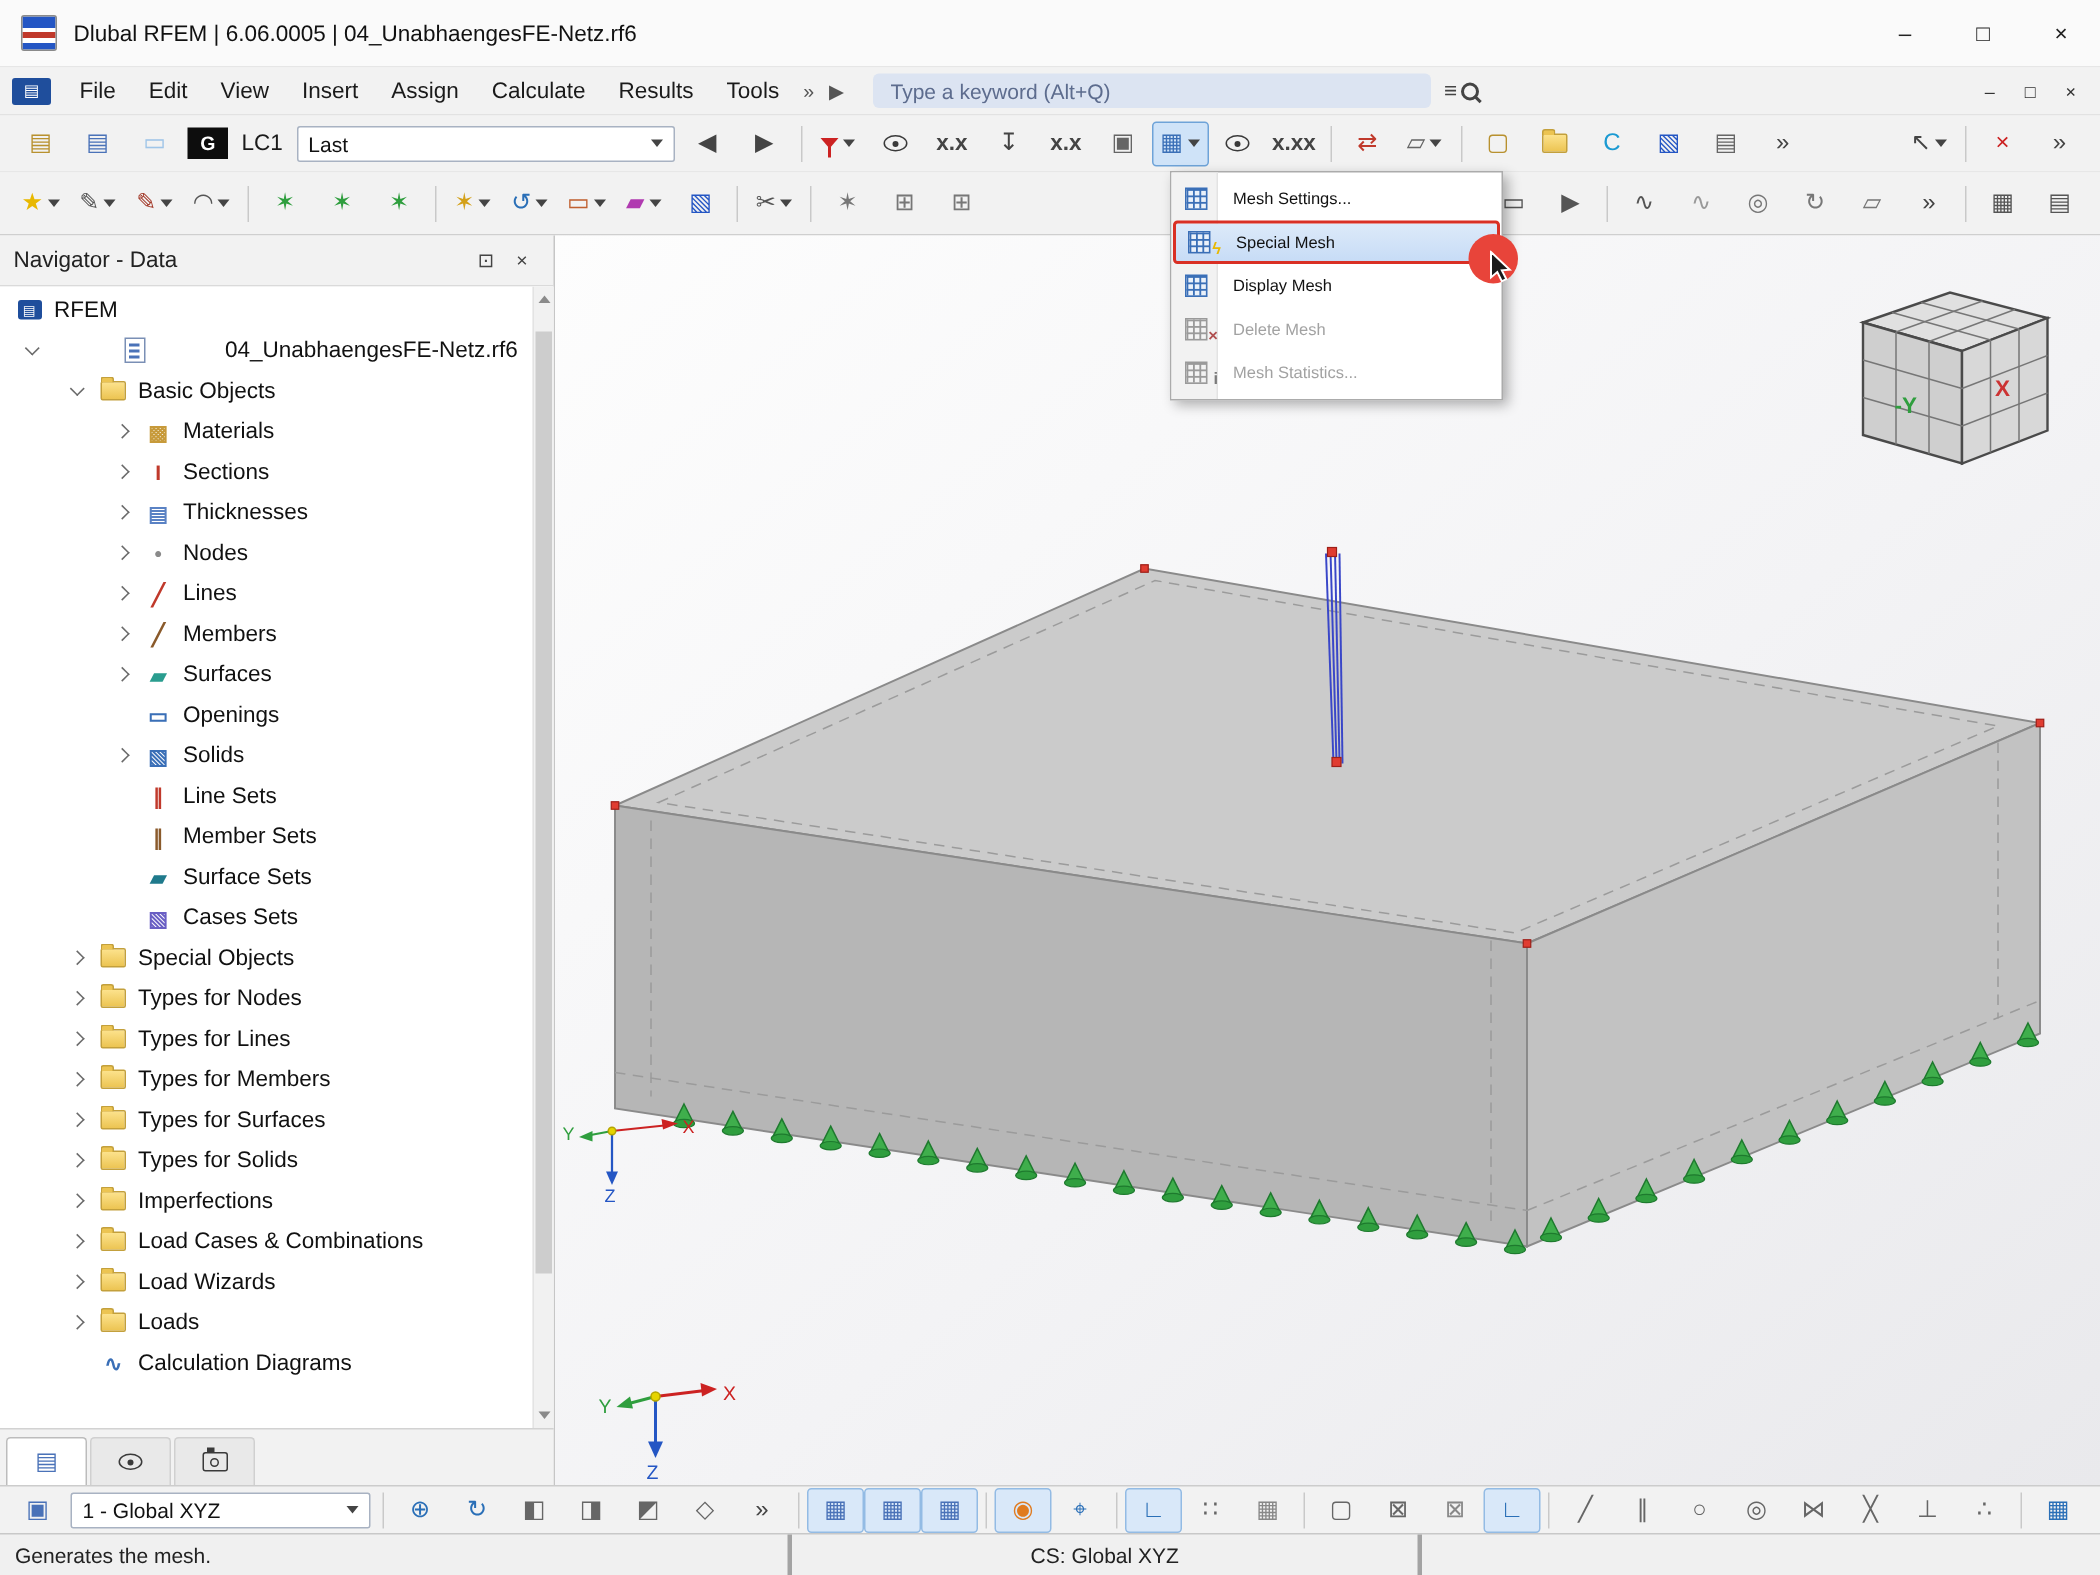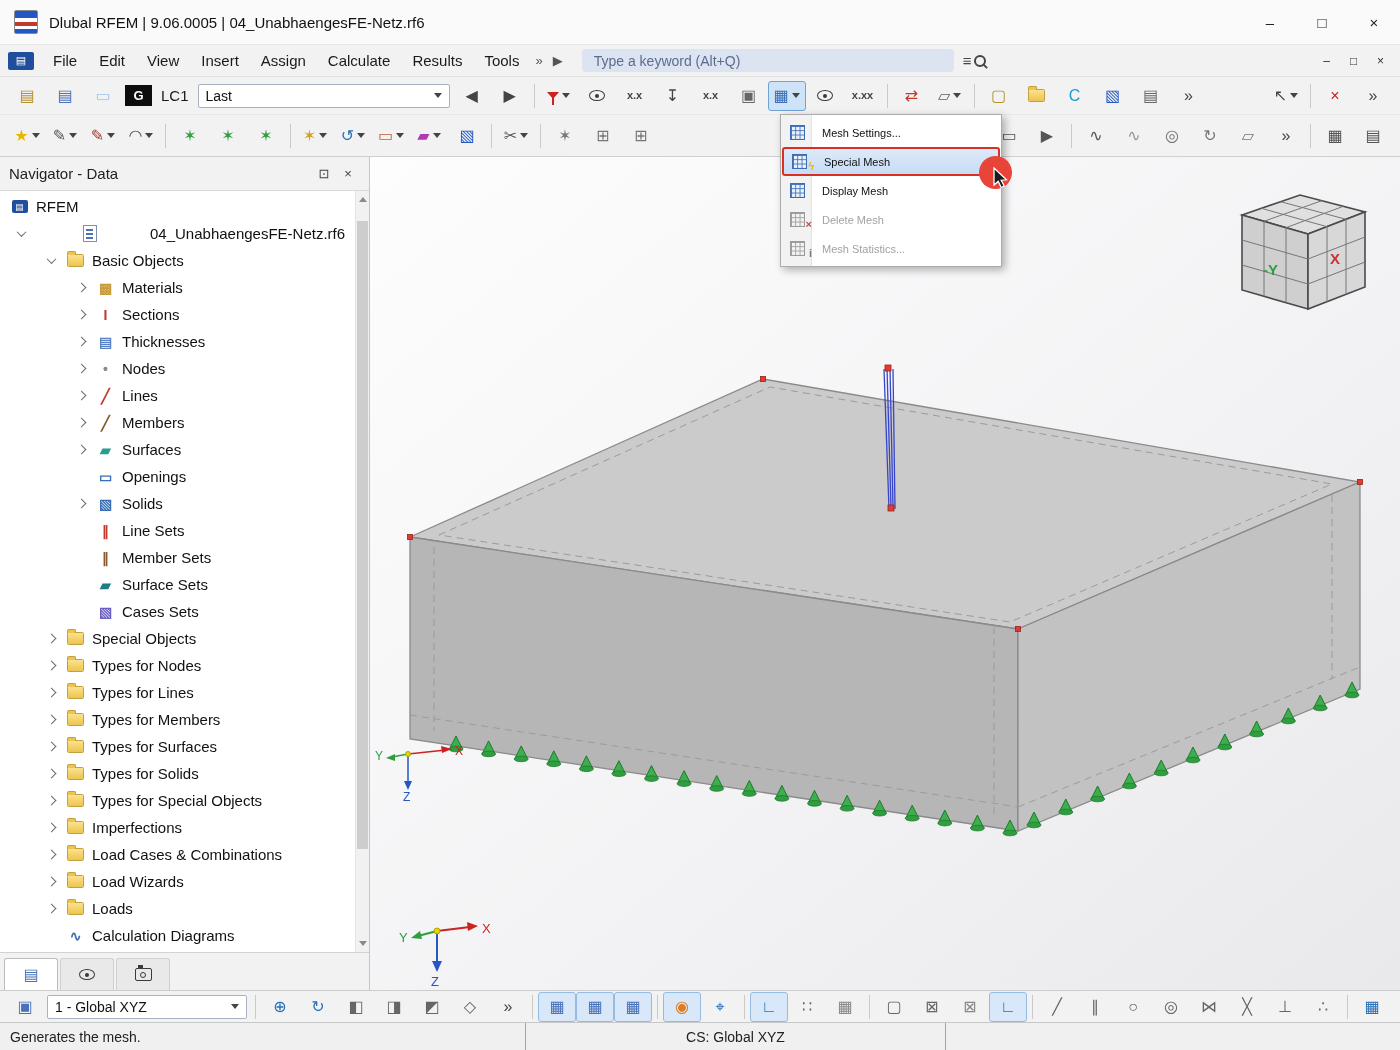--- a/index.html
+++ b/index.html
@@ -30,21 +30,21 @@
   .doc-ctrls span{width:27px;height:24px;display:flex;align-items:center;justify-content:center;font-size:12px;color:#333}
   .toolbar{position:absolute;left:0;width:1400px;background:#f2f2f2;display:flex;align-items:center;
            padding:0 8px;box-sizing:border-box;white-space:nowrap;overflow:hidden}
   #toolbar1{top:77px;height:38px;border-bottom:1px solid #e7e7e7}
   #toolbar2{top:115px;height:42px;border-bottom:1px solid #cfcfcf}
   .tbtn{height:28px;min-width:30px;display:inline-flex;align-items:center;justify-content:center;
         padding:0 3px;border-radius:3px;gap:3px;border:1px solid transparent;flex:none}
   .tbtn.pressed{background:#cfe3f8;border-color:#6ea3d8}
   .tbtn.activebtn{background:#d9e8f9;border-color:#93bbe4}
   .glyph{font-size:16px;color:#444;line-height:1}
-  .glyph.small{font-size:11px;font-weight:bold}
+  .glyph.small{font-size:15px;font-weight:bold}
   .caret{width:0;height:0;border-left:4px solid transparent;border-right:4px solid transparent;
          border-top:5px solid #444;flex:none}
   .tsep{width:1px;height:24px;background:#c9c9c9;margin:0 5px;flex:none}
   .tgap{flex:1}
   .tbadge{background:#0d0d0d;color:#fff;width:27px;height:21px;display:inline-flex;align-items:center;
           justify-content:center;font-weight:bold;font-size:13px;flex:none;margin:0 3px}
   .tlabel{font-size:15px;color:#1a1a1a;margin:0 6px;flex:none}
   .tcombo{height:24px;background:#fff;border:1px solid #a8b2c2;border-radius:2px;display:inline-flex;
           align-items:center;padding:0 7px;margin:0 3px;box-sizing:border-box;flex:none;justify-content:space-between}
   .tcombo-text{font-size:14px;color:#111}
@@ -98,21 +98,21 @@
   
   #viewport{position:absolute;left:370px;top:157px;right:0;bottom:60px;
             background:linear-gradient(140deg,#fdfdfd 0%,#f3f3f5 55%,#e9e9ec 100%)}
   #scene{display:block;width:100%;height:100%}
   
   #bottombar{position:absolute;left:0;right:0;bottom:28px;height:32px;background:#f2f2f2;
              border-top:1px solid #cccccc;display:flex;align-items:center;padding:0 6px;box-sizing:border-box;overflow:hidden}
   #statusbar{position:absolute;left:0;right:0;bottom:0;height:28px;background:#f0f0f0;border-top:1px solid #c8c8c8;
              display:flex;align-items:stretch;font-size:14px;color:#222;box-sizing:border-box}
   .sb-msg{width:525px;display:flex;align-items:center;padding-left:10px;box-sizing:border-box}
-  .sb-cell{border-left:1px solid #a3a3a3;display:flex;align-items:center;box-sizing:border-box}
+  .sb-cell{border-left:3px solid #a3a3a3;display:flex;align-items:center;box-sizing:border-box}
   .sb-cs{width:420px;justify-content:center}
   .sb-plane{width:230px;padding-left:12px}
   .sb-tail{flex:1}
   
   #mesh-menu{position:absolute;left:780px;top:114px;width:222px;background:#fff;border:1px solid #ababab;
              box-shadow:3px 3px 8px rgba(0,0,0,.3);padding:3px 1px;z-index:40;box-sizing:border-box}
   #mesh-menu::before{content:"";position:absolute;left:0;top:0;bottom:0;width:30px;background:#f2f2f2;border-right:1px solid #e3e3e3}
   .mitem{display:flex;align-items:center;height:29px;position:relative;padding-right:6px;box-sizing:border-box}
   .mitem.hl{border:2px solid #d93025;border-radius:3px;background:linear-gradient(#ddeaf9,#c7dcf6)}
   .mitem.disabled .mlabel{color:#a2a2a2}
@@ -127,21 +127,21 @@
   
   #click-indicator{position:absolute;left:979px;top:156px;width:33px;height:33px;border-radius:50%;
                    background:#e8443a;z-index:41}
   #cursor-svg{position:absolute;left:992px;top:167px;z-index:42}
 </style>
 </head>
 <body>
 
 <div id="titlebar">
   <div class="app-logo"></div>
-  <div id="title-text">Dlubal RFEM | 9.06.0005 | 04_UnabhaengesFE-Netz.rf6</div>
+  <div id="title-text">Dlubal RFEM | 6.06.0005 | 04_UnabhaengesFE-Netz.rf6</div>
   <div class="winbtns">
     <div class="winbtn">–</div>
     <div class="winbtn">□</div>
     <div class="winbtn">×</div>
   </div>
 </div>
 
 <div id="menubar">
   <div class="brand-chip">▤</div>
   <div id="menu-items" style="display:flex">
@@ -549,29 +549,20 @@
           <span class="tlabel2">Types for Surfaces</span>
         </div>
         <div class="trow" style="padding-left: 38px;">
           <span class="expander">
             <span class="chev closed"></span>
           </span>
           <span class="ticon">
             <span class="g-folder"></span>
           </span>
           <span class="tlabel2">Types for Solids</span>
-        </div>
-        <div class="trow" style="padding-left: 38px;">
-          <span class="expander">
-            <span class="chev closed"></span>
-          </span>
-          <span class="ticon">
-            <span class="g-folder"></span>
-          </span>
-          <span class="tlabel2">Types for Special Objects</span>
         </div>
         <div class="trow" style="padding-left: 38px;">
           <span class="expander">
             <span class="chev closed"></span>
           </span>
           <span class="ticon">
             <span class="g-folder"></span>
           </span>
           <span class="tlabel2">Imperfections</span>
         </div>

